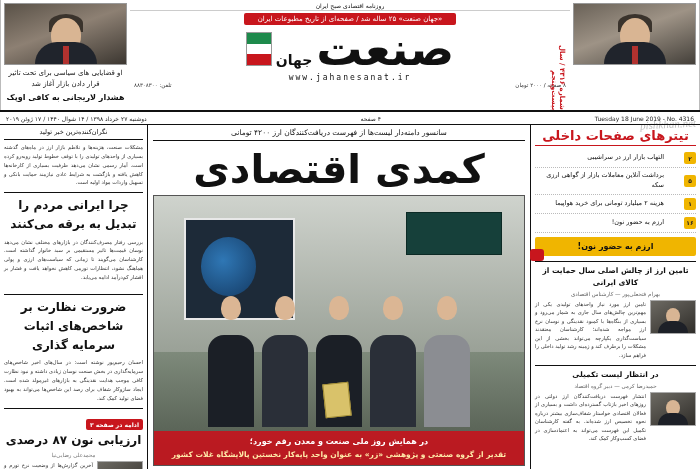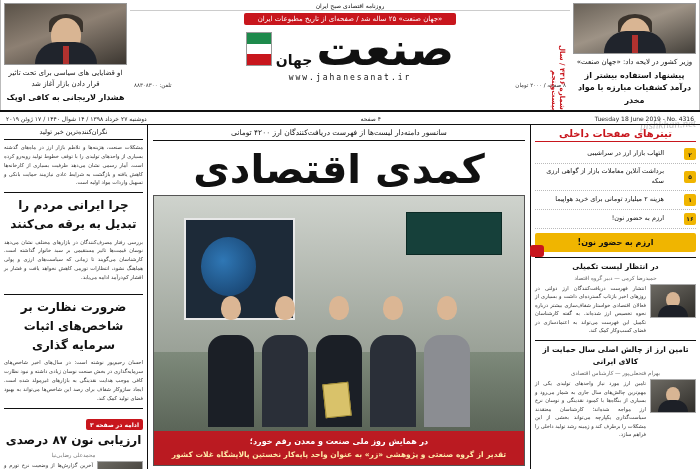--- a/index.html
+++ b/index.html
@@ -144,21 +144,21 @@
     padding: 3px 4px; display: flex; flex-direction: column;
   }
   .col-center { flex: 1; padding: 3px 5px; display:flex; flex-direction: column; }
   .col-left {
     width: 148px; border-right: 1px solid #111;
     padding: 3px 4px; display: flex; flex-direction: column;
   }
 
   
   .idx-head {
-    font-size: 10px; color: #c8161d; text-align: center;
+    font-size: 13px; color: #c8161d; text-align: center;
     font-weight: bold; padding-bottom: 2px;
     border-bottom: 1px solid #c8161d; margin-bottom: 3px;
   }
   .idx-row {
     display: flex; align-items: center; gap: 20px;
     border-bottom: 1px dotted #bbb; padding: 3px 0;
   }
   .idx-num {
     width: 12px; height: 12px; flex: none;
     background: #f0b500; color: #222; font-size: 6px;
@@ -335,24 +335,20 @@
       </div>
     </div>
 
     <div class="mh-left">
       <div class="portrait left">
         <span class="hair"></span>
           <span class="head"></span>
           <span class="body"></span>
           <span class="tie"></span>
       </div>
-      <div class="mh-text">
-        <span>وزیر کشور در لایحه داد: «جهان صنعت»</span>
-        <b>پیشنهاد استفاده بیشتر از درآمد کشفیات مبارزه با مواد مخدر</b>
-      </div>
     </div>
 
     <div class="vert-code">شماره ۴۳۱۶ / سال بیست‌وپنجم</div>
   </div>
 
   <div class="datebar">
     <span>Tuesday 18 June 2019 - No. 4316</span>
     <span>۴ صفحه</span>
     <span>دوشنبه ۲۷ خرداد ۱۳۹۸ / ۱۴ شوال ۱۴۴۰ / ۱۷ ژوئن ۲۰۱۹</span>
   </div>
@@ -375,43 +371,43 @@
         <span class="idx-txt">هزینه ۲ میلیارد تومانی برای خرید هواپیما</span>
       </div>
       <div class="idx-row">
         <span class="idx-num">۱۶</span>
         <span class="idx-txt">ارزم به حضور نون!</span>
       </div>
 
       <div class="promo">
         <span>ارزم به حضور نون!</span>
         <span class="bubble"></span>
+      </div>
+
+      <div class="r-article">
+        <div class="r-title">تامین ارز از چالش اصلی سال حمایت از کالای ایرانی</div>
+        <div class="r-sub">بهرام فتحعلی‌پور — کارشناس اقتصادی</div>
+        <div class="r-flex">
+          <div class="thumb">
+              <span class="h"></span>
+              <span class="b"></span>
+            </div>
+          <div class="body-txt">تامین ارز مورد نیاز واحدهای تولیدی یکی از مهم‌ترین چالش‌های سال جاری به شمار می‌رود و بسیاری از بنگاه‌ها با کمبود نقدینگی و نوسان نرخ ارز مواجه شده‌اند؛ کارشناسان معتقدند سیاست‌گذاری یکپارچه می‌تواند بخشی از این مشکلات را برطرف کند و زمینه رشد تولید داخلی را فراهم سازد.</div>
+        </div>
       </div>
 
       <div class="r-article">
         <div class="r-title">در انتظار لیست تکمیلی</div>
         <div class="r-sub">حمیدرضا کرمی — دبیر گروه اقتصاد</div>
         <div class="r-flex">
           <div class="thumb">
               <span class="h"></span>
               <span class="b"></span>
             </div>
           <div class="body-txt">انتشار فهرست دریافت‌کنندگان ارز دولتی در روزهای اخیر بازتاب گسترده‌ای داشت و بسیاری از فعالان اقتصادی خواستار شفاف‌سازی بیشتر درباره نحوه تخصیص ارز شده‌اند. به گفته کارشناسان تکمیل این فهرست می‌تواند به اعتمادسازی در فضای کسب‌وکار کمک کند.</div>
-        </div>
-      </div>
-
-      <div class="r-article">
-        <div class="r-title">تامین ارز از چالش اصلی سال حمایت از کالای ایرانی</div>
-        <div class="r-sub">بهرام فتحعلی‌پور — کارشناس اقتصادی</div>
-        <div class="r-flex">
-          <div class="thumb">
-              <span class="h"></span>
-              <span class="b"></span>
-            </div>
-          <div class="body-txt">تامین ارز مورد نیاز واحدهای تولیدی یکی از مهم‌ترین چالش‌های سال جاری به شمار می‌رود و بسیاری از بنگاه‌ها با کمبود نقدینگی و نوسان نرخ ارز مواجه شده‌اند؛ کارشناسان معتقدند سیاست‌گذاری یکپارچه می‌تواند بخشی از این مشکلات را برطرف کند و زمینه رشد تولید داخلی را فراهم سازد.</div>
         </div>
       </div>
     </div>
 
     <div class="col-center">
       <div class="kicker">سانسور دامنه‌دار لیست‌ها از فهرست دریافت‌کنندگان ارز ۴۲۰۰ تومانی</div>
       <div class="headline">کمدی اقتصادی</div>
 
       <div class="photo">
         <div class="wall"></div>

